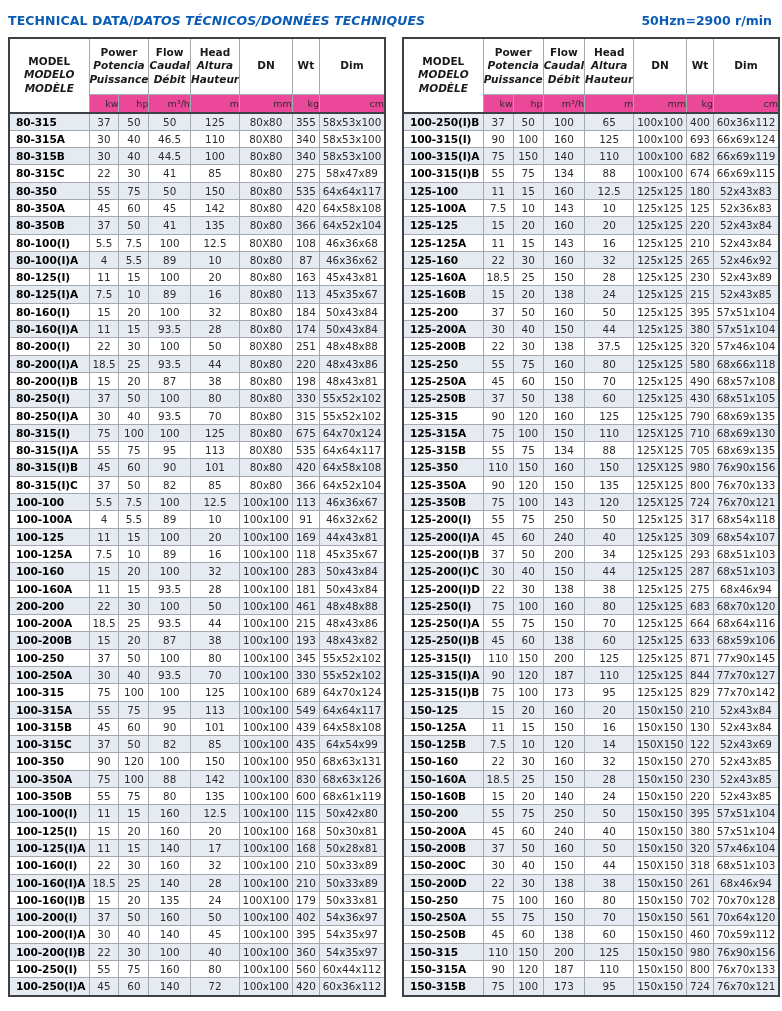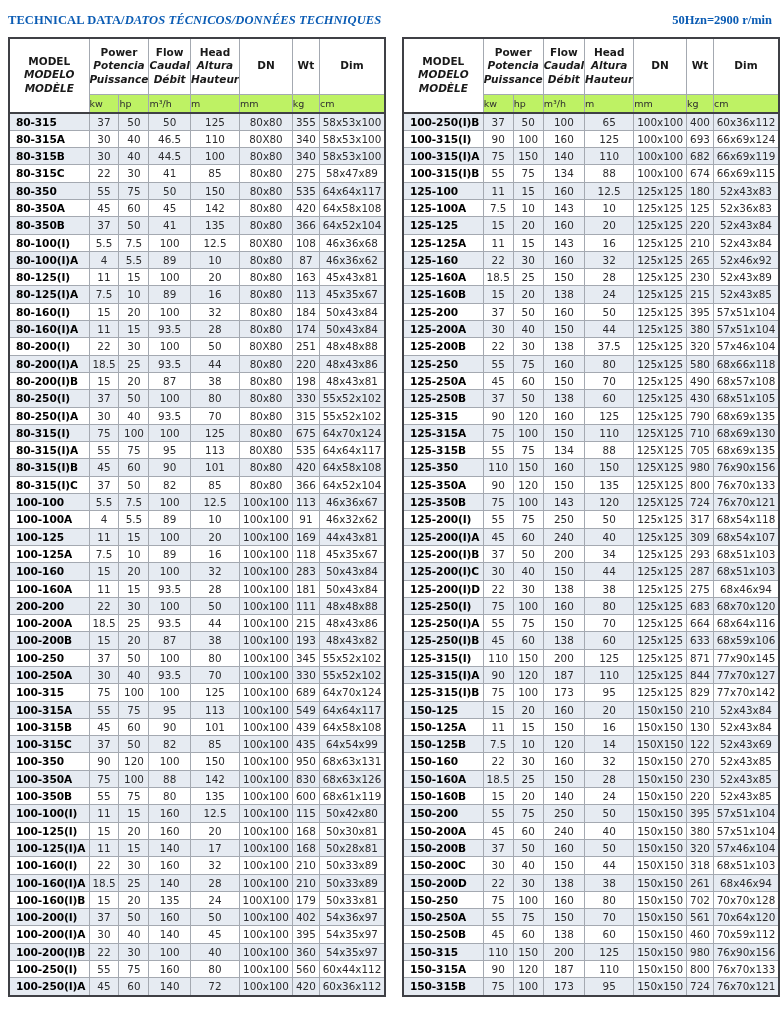--- a/index.html
+++ b/index.html
@@ -10,21 +10,20 @@
     overflow: hidden;
   }
   .page { width: 782px; height: 1011px; position: relative; }
 
   .page-header {
     display: flex; align-items: baseline;
     padding: 13px 8px 0 8px;
     color: #0b5cb4;
     font-weight: bold;
     font-size: 12.5px;
-    font-family: Liberation Serif, serif;
   }
   .title { white-space: nowrap; letter-spacing: 0.1px; }
   .title .it { font-style: italic; }
   .page-header .spacer { flex: 1; }
   .freq { white-space: nowrap; }
   .speed { margin-right: 2px; white-space: nowrap; text-align: center; }
 
   .tables {
     display: flex;
     gap: 16px;
@@ -56,23 +55,23 @@
     line-height: 1.3;
     height: 56px;
     background: #ffffff;
   }
   thead th .hl { display: block; }
   thead th .it { font-style: italic; }
   thead tr.units td {
     height: 17px;
     font-size: 9.5px;
     color: #2e2e2e;
-    text-align: left;
+    text-align: right;
     line-height: 17px;
-    background: #bef264;
+    background: #ec4899;
   }
 
   tbody td {
     height: 16.3px;
     line-height: 16.3px;
     font-size: 10.4px;
     color: #2c2c2e;
     text-align: center;
   }
   tbody td.model {
@@ -437,21 +436,21 @@
             <td class="">181</td>
             <td class="">50x43x84</td>
           </tr>
           <tr>
             <td class="model">200-200</td>
             <td class="">22</td>
             <td class="">30</td>
             <td class="">100</td>
             <td class="">50</td>
             <td class="">100x100</td>
-            <td class="">111</td>
+            <td class="">461</td>
             <td class="">48x48x88</td>
           </tr>
           <tr>
             <td class="model">100-200A</td>
             <td class="">18.5</td>
             <td class="">25</td>
             <td class="">93.5</td>
             <td class="">44</td>
             <td class="">100x100</td>
             <td class="">215</td>

